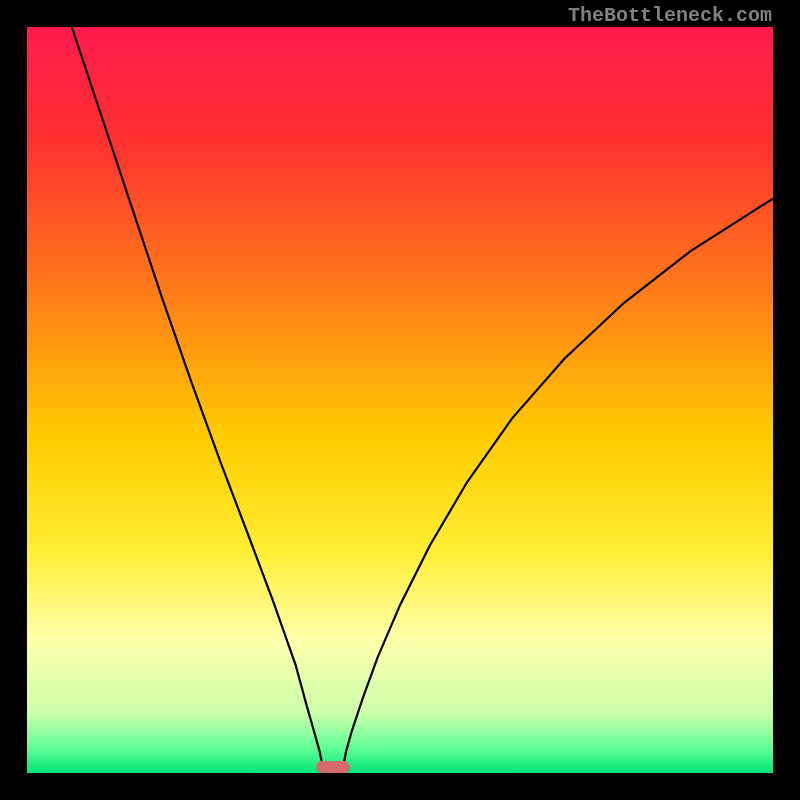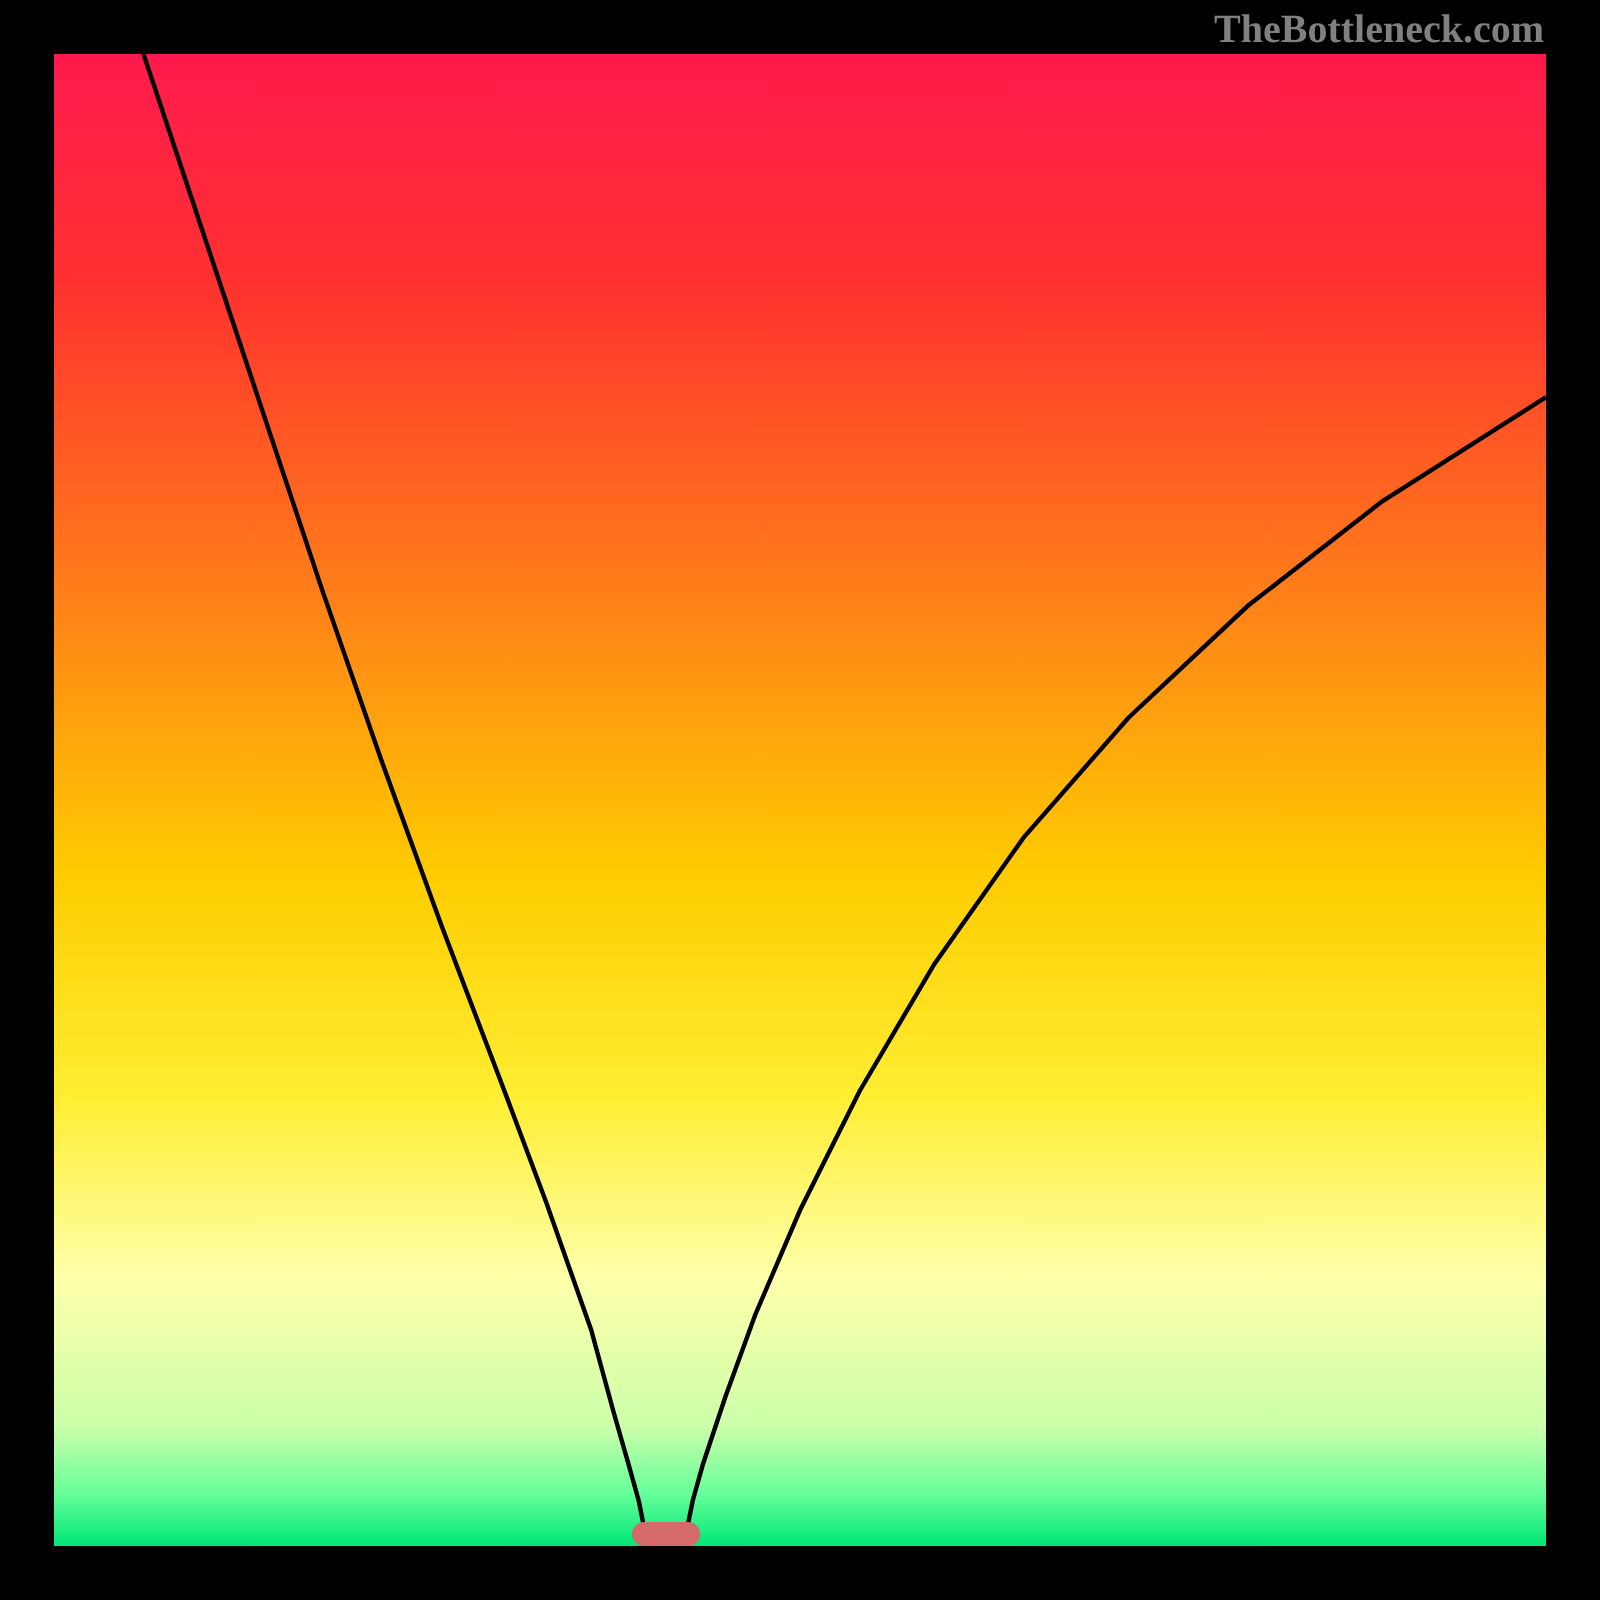--- a/index.html
+++ b/index.html
@@ -1,21 +1,21 @@
 <!DOCTYPE html>
 <html><head>
   <meta charset="utf-8">
   <style>
     * { margin: 0; padding: 0; box-sizing: border-box; }
     body { width: 800px; height: 800px; overflow: hidden; position: relative; }
     .chart-container { width: 800px; height: 800px; position: relative; background: #000; }
     .plot-area { position: absolute; top: 27px; left: 27px; width: 746px; height: 746px; }
     .gradient-bg { position: absolute; top: 0; left: 0; width: 100%; height: 100%; }
     .curve-layer { position: absolute; top: 0; left: 0; width: 100%; height: 100%; }
-    .watermark { position: absolute; top: 4px; right: 28px; font-family: Liberation Serif, serif; font-size: 20px; font-weight: bold; color: #808080; }
+    .watermark { position: absolute; top: 4px; right: 28px; font-family: Liberation Mono, monospace; font-size: 20px; font-weight: bold; color: #808080; }
     .optimum-marker { position: absolute; background: #d46a6a; border-radius: 8px; }
   </style>
 </head>
 <body>
 
 <div class="chart-container">
   <div class="watermark">TheBottleneck.com</div>
   <div class="plot-area">
     <svg class="gradient-bg" viewBox="0 0 746 746" preserveAspectRatio="none">
       <defs>

